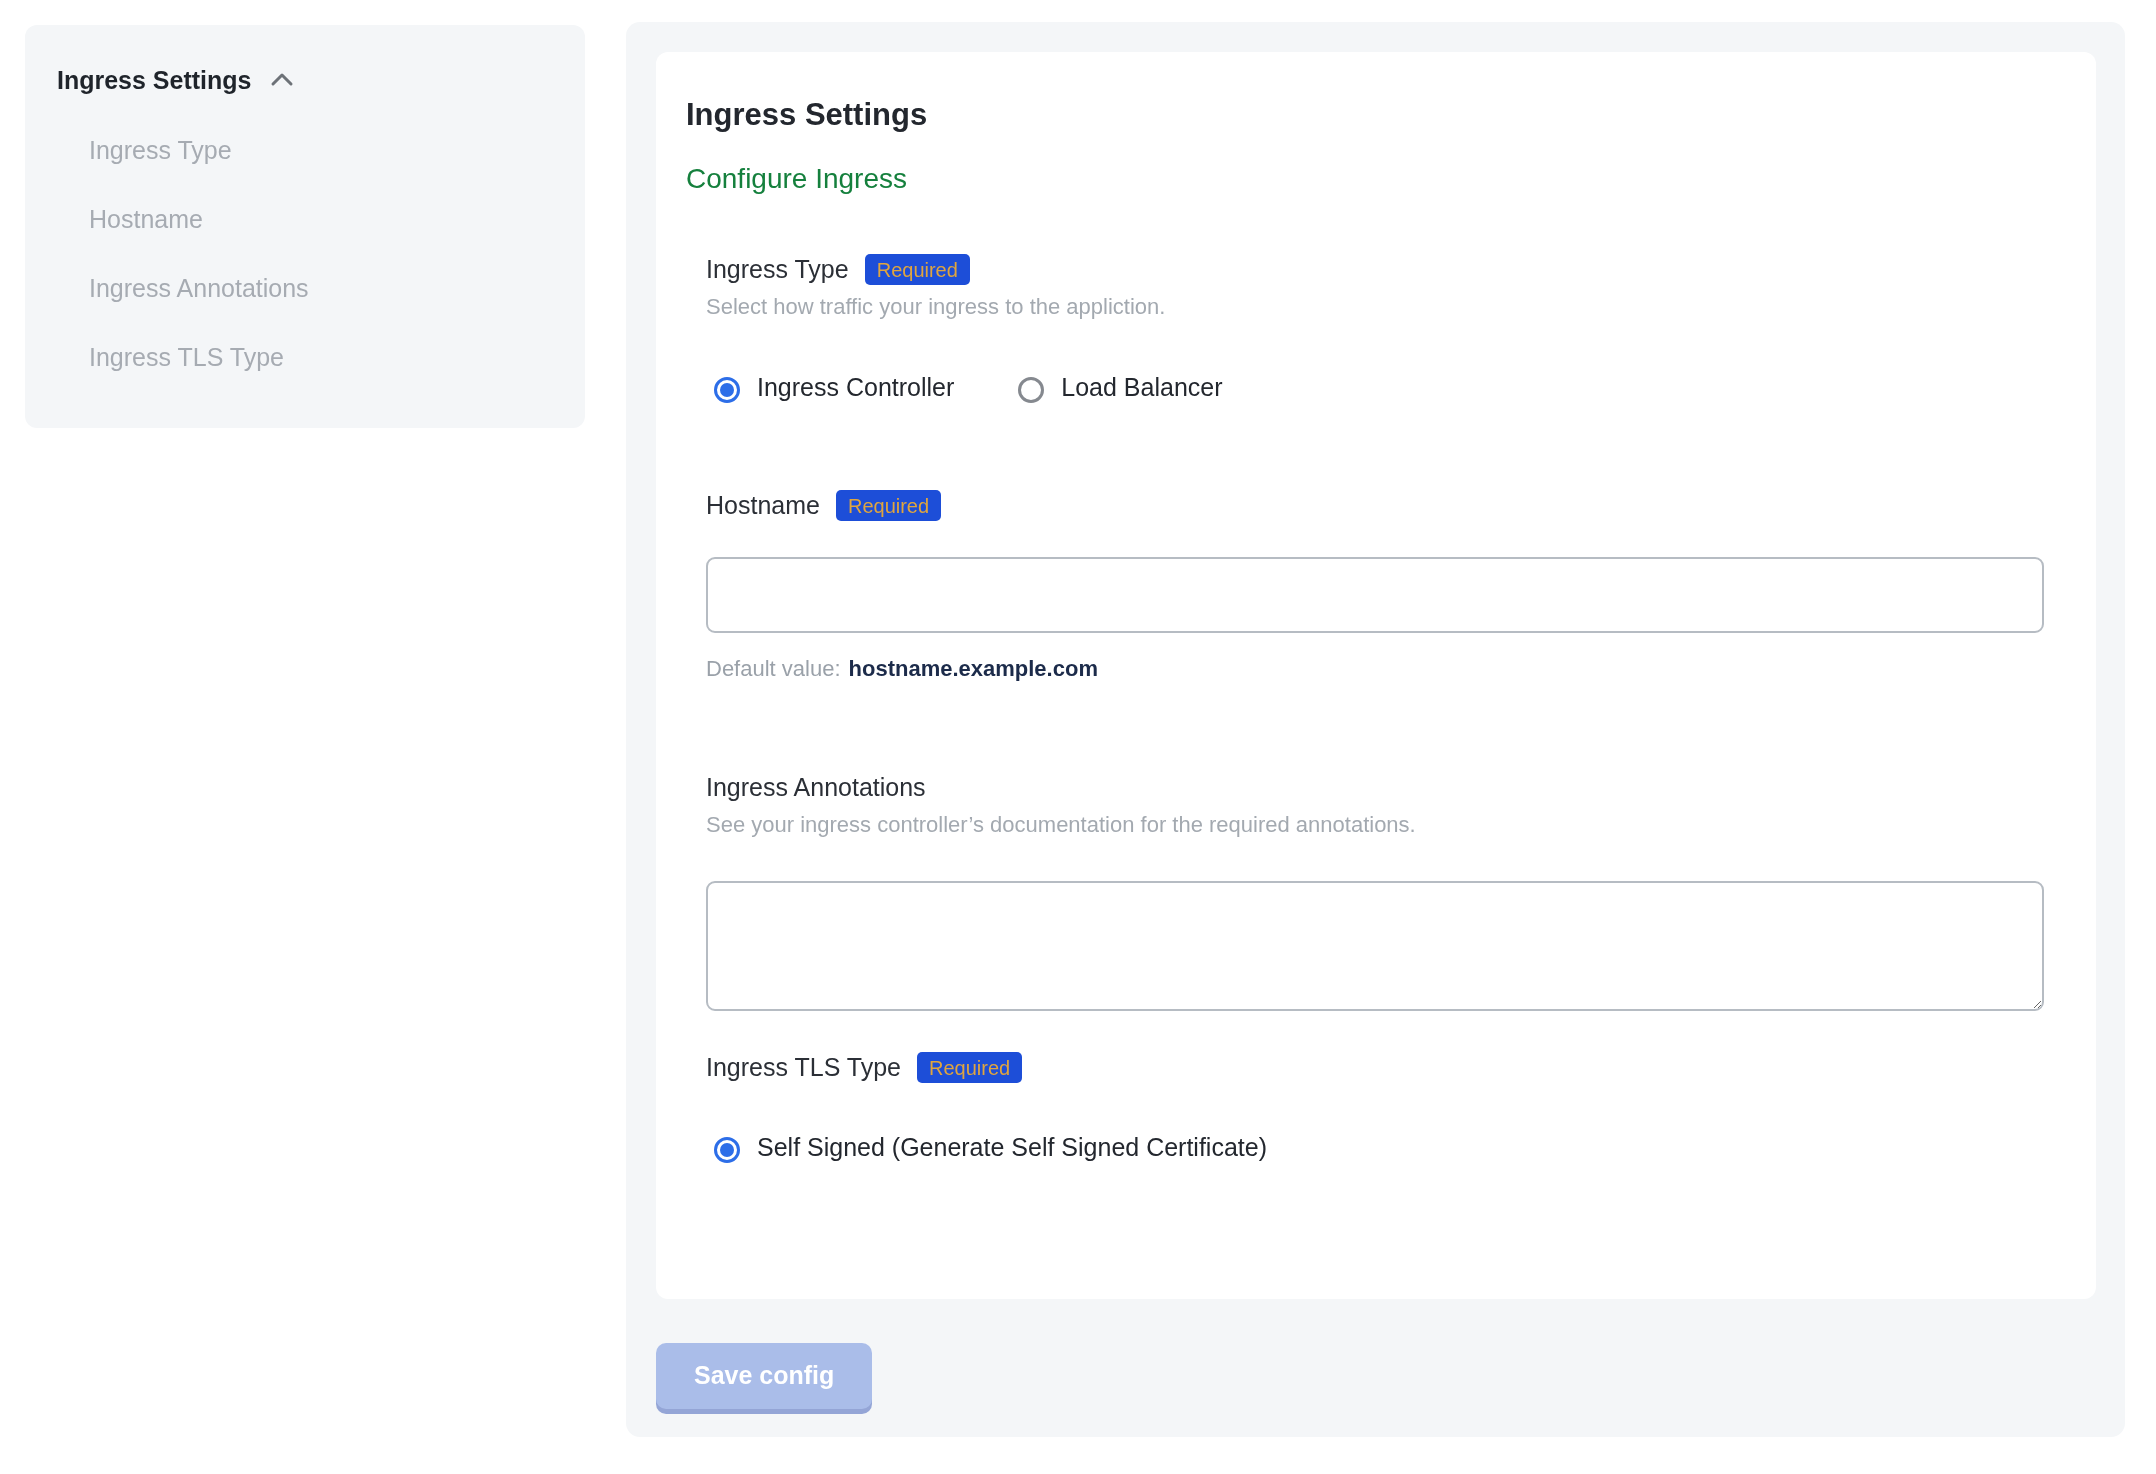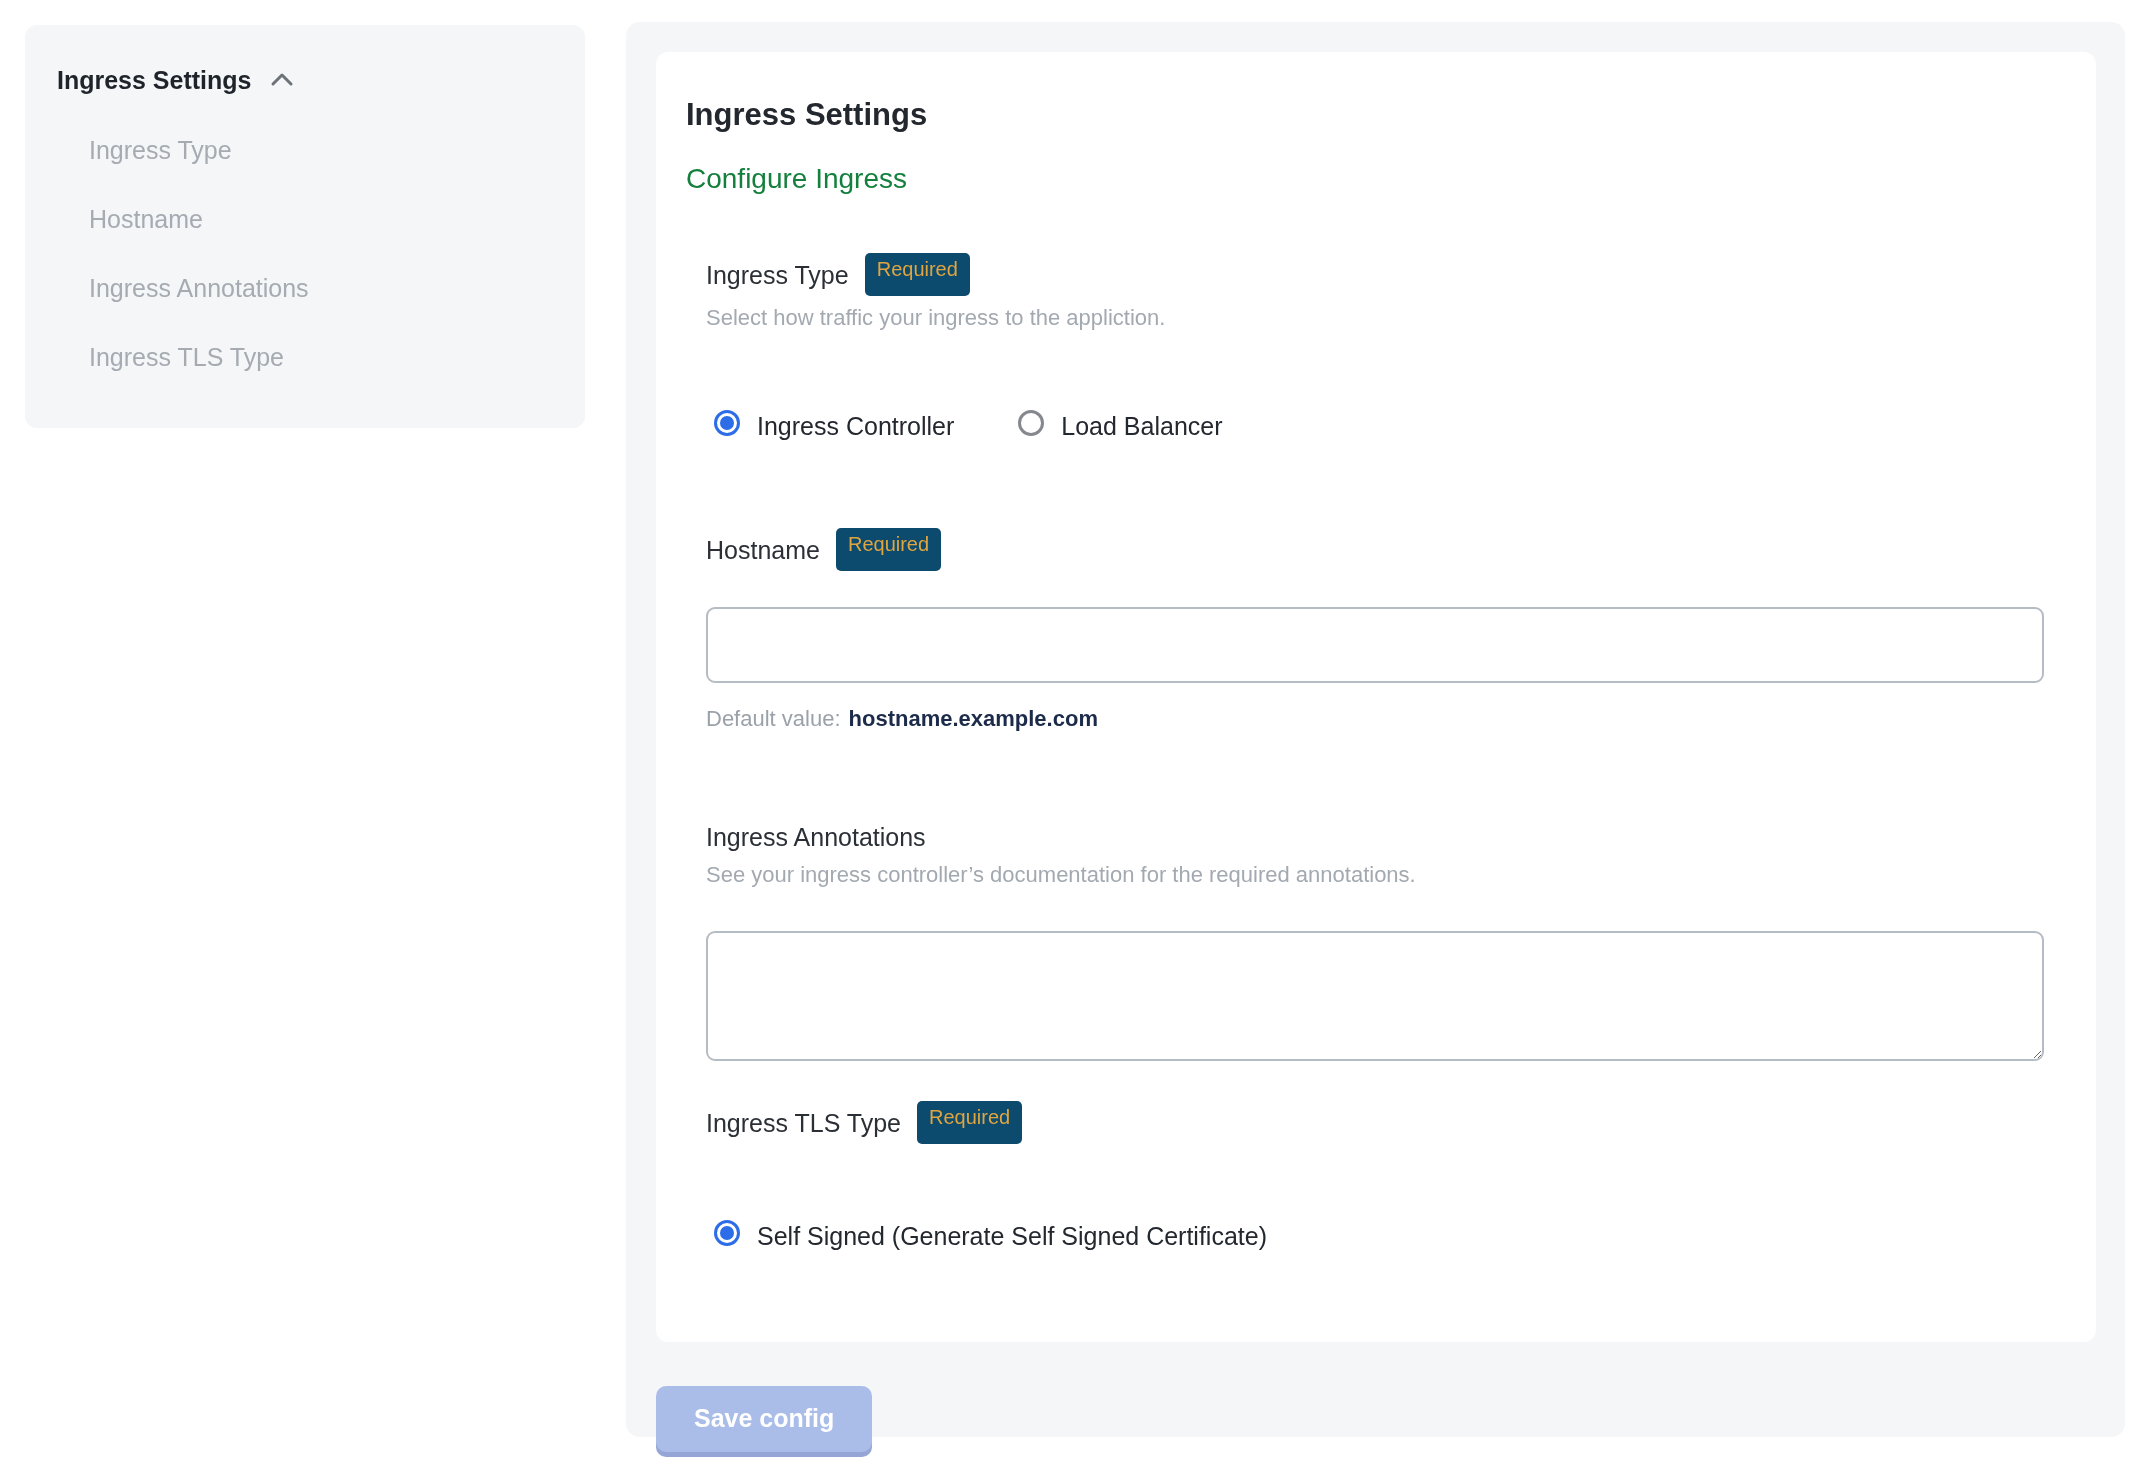--- a/index.html
+++ b/index.html
@@ -66,33 +66,33 @@
   .section-2 { margin-top: 86px; }
   .section-3 { margin-top: 88px; }
   .section-4 { margin-top: 40px; }
 
   .label-row { display: flex; align-items: center; gap: 16px; }
   .section-label {
     font-size: 25px; font-weight: 500; color: #2b2f36; line-height: 32px;
   }
   .badge {
     font-size: 20px; color: #e0a53e;
-    background: #0c4a6e;
-    padding: 6px 12px 17px 12px;
+    background: #1d4ed8;
+    padding: 6px 12px 5px 12px;
     border-radius: 5px;
     line-height: 20px;
   }
   .section-desc {
     font-size: 22px; color: #a3a9b0; line-height: 28px; margin-top: 8px;
   }
 
   
   .radio-row { display: flex; align-items: center; gap: 64px; margin-top: 50px; margin-left: 8px; }
   .radio-col { display: flex; flex-direction: row; gap: 42px; margin-top: 48px; margin-left: 8px; }
-  .radio-option { display: flex; align-items: flex-start; gap: 17px; cursor: pointer; margin-top: 28px; }
+  .radio-option { display: flex; align-items: flex-end; gap: 17px; cursor: pointer; }
   .radio {
     width: 26px; height: 26px; border-radius: 50%;
     border: 3px solid #85898f;
     background: #ffffff;
     flex: 0 0 auto;
     position: relative;
   }
   .radio.selected { border-color: #2d6ee8; }
   .radio.selected::after {
     content: "";

